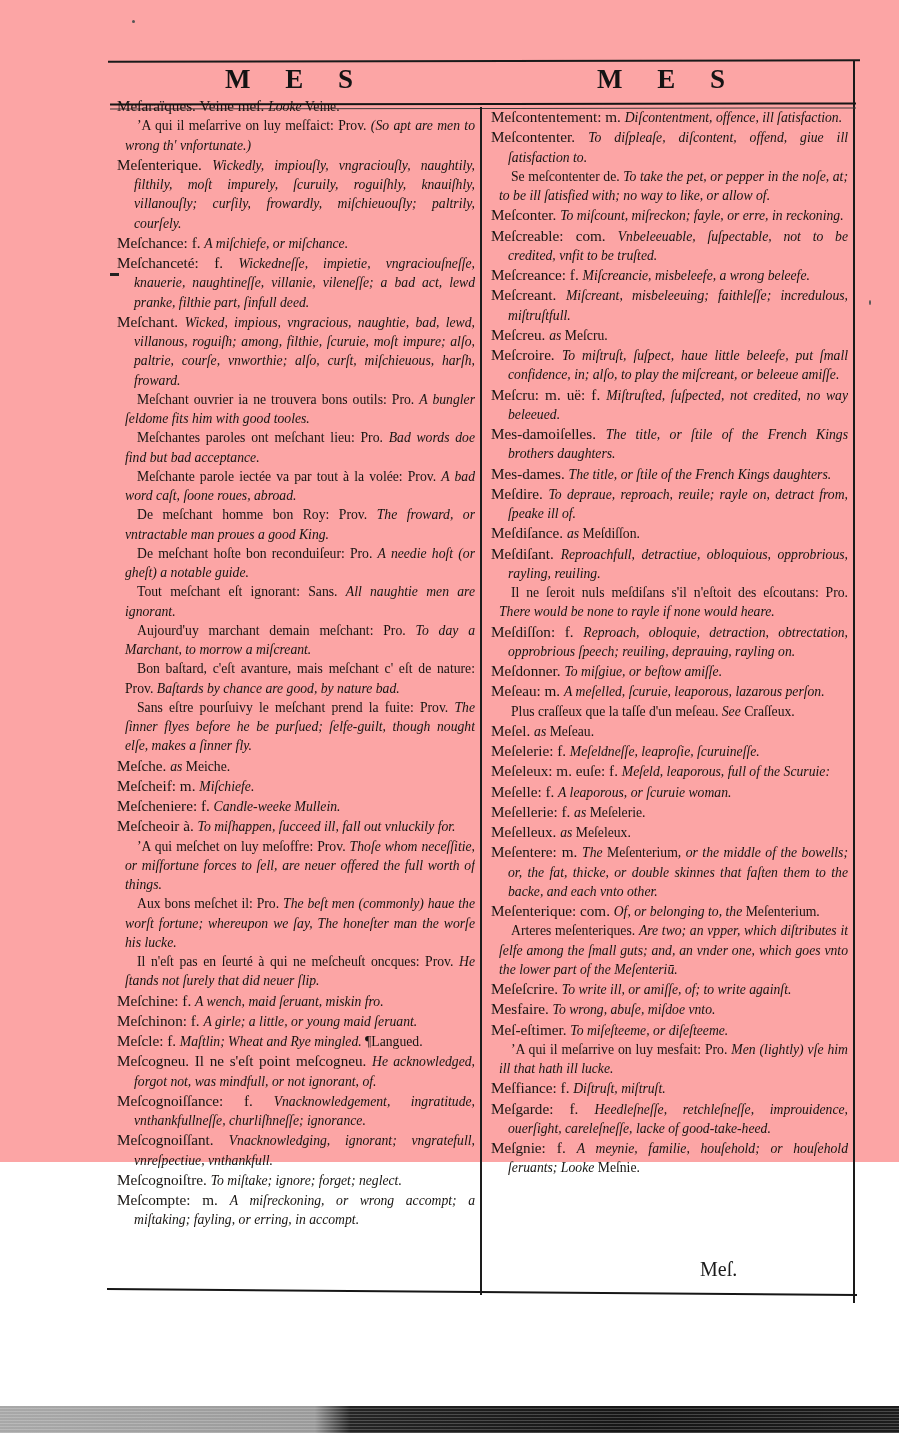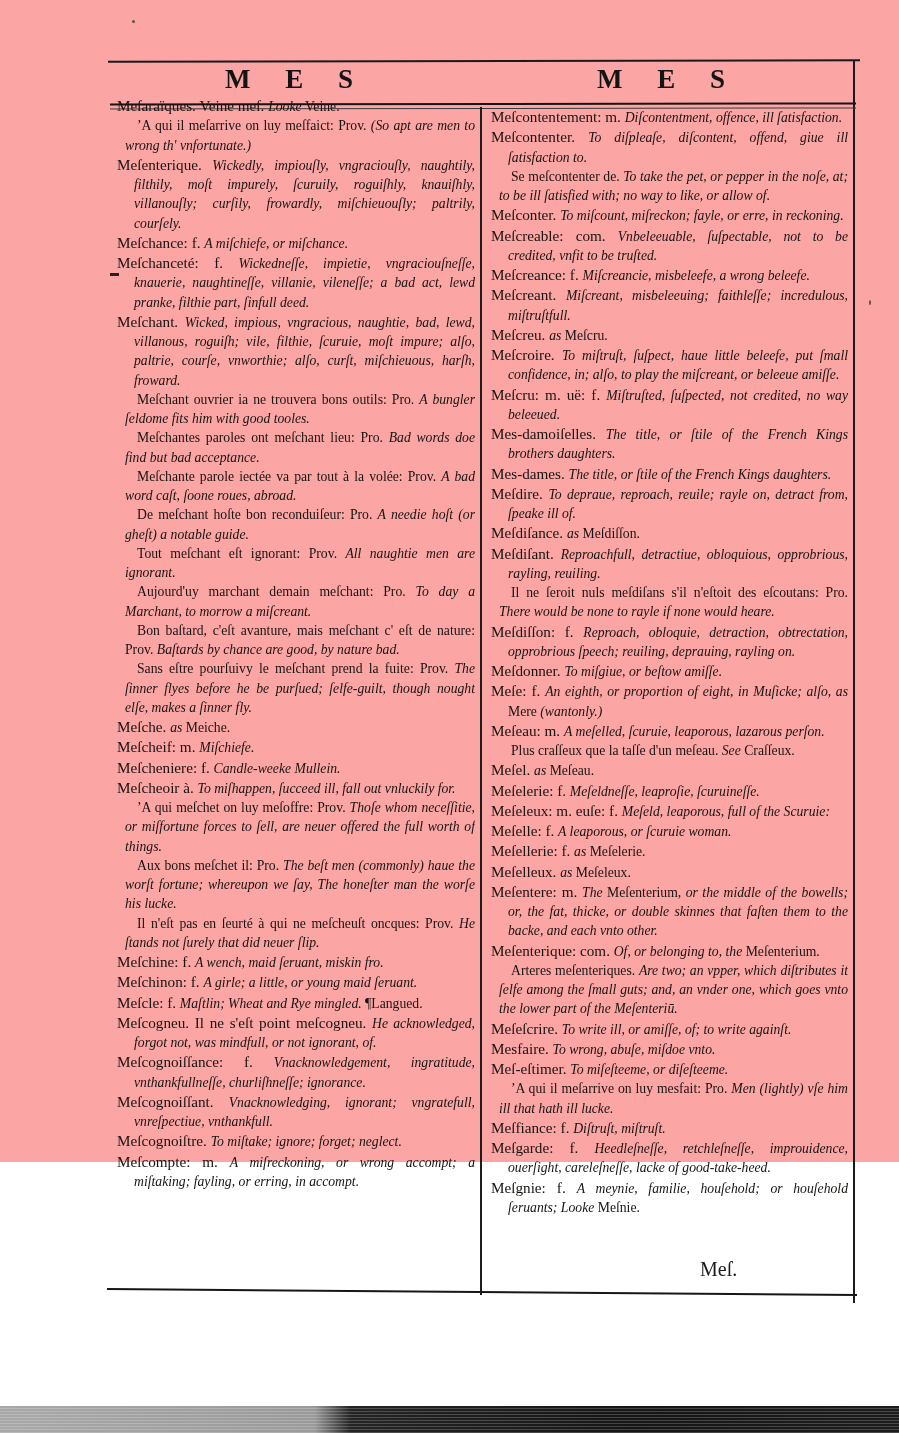--- a/index.html
+++ b/index.html
@@ -90,26 +90,27 @@
   <div class="head-rule"></div>
   <div class="col-divider"></div>
   <div class="margin-mark"></div>
 
   <div class="column left">
       <p class="entry head"><span class="ro">Meſaraïques. Veine meſ. </span><span class="it">Looke </span><span class="ro">Veine.</span></p>
       <p class="entry sub"><span class="ro">ʼA qui il meſarrive on luy meſfaict: Prov. </span><span class="it">(So apt are men to wrong th' vnfortunate.)</span></p>
       <p class="entry head"><span class="ro">Meſenterique. </span><span class="it">Wickedly, impiouſly, vngraciouſly, naughtily, filthily, moſt impurely, ſcuruily, roguiſhly, knauiſhly, villanouſly; curſily, frowardly, miſchieuouſly; paltrily, courſely.</span></p>
       <p class="entry head"><span class="ro">Meſchance: f. </span><span class="it">A miſchiefe, or miſchance.</span></p>
       <p class="entry head"><span class="ro">Meſchanceté: f. </span><span class="it">Wickedneſſe, impietie, vngraciouſneſſe, knauerie, naughtineſſe, villanie, vileneſſe; a bad act, lewd pranke, filthie part, ſinfull deed.</span></p>
-      <p class="entry head"><span class="ro">Meſchant. </span><span class="it">Wicked, impious, vngracious, naughtie, bad, lewd, villanous, roguiſh; vile, filthie, ſcuruie, moſt impure; alſo, paltrie, courſe, vnworthie; alſo, curſt, miſchieuous, harſh, froward.</span></p>
+      <p class="entry head"><span class="ro">Meſchant. </span><span class="it">Wicked, impious, vngracious, naughtie, bad, lewd, villanous, roguiſh; among, filthie, ſcuruie, moſt impure; alſo, paltrie, courſe, vnworthie; alſo, curſt, miſchieuous, harſh, froward.</span></p>
       <p class="entry sub"><span class="ro">Meſchant ouvrier ia ne trouvera bons outils: Pro. </span><span class="it">A bungler ſeldome fits him with good tooles.</span></p>
       <p class="entry sub"><span class="ro">Meſchantes paroles ont meſchant lieu: Pro. </span><span class="it">Bad words doe find but bad acceptance.</span></p>
       <p class="entry sub"><span class="ro">Meſchante parole iectée va par tout à la volée: Prov. </span><span class="it">A bad word caſt, ſoone roues, abroad.</span></p>
+      <p class="entry sub"><span class="ro">De meſchant homme bon Roy: Prov. </span><span class="it">The froward, or vntractable man proues a good King.</span></p>
       <p class="entry sub"><span class="ro">De meſchant hoſte bon reconduiſeur: Pro. </span><span class="it">A needie hoſt (or gheſt) a notable guide.</span></p>
-      <p class="entry sub"><span class="ro">Tout meſchant eſt ignorant: Prov. </span><span class="it">All naughtie men are ignorant.</span></p>
+      <p class="entry sub"><span class="ro">Tout meſchant eſt ignorant: Sans. </span><span class="it">All naughtie men are ignorant.</span></p>
       <p class="entry sub"><span class="ro">Aujourd'uy marchant demain meſchant: Pro. </span><span class="it">To day a Marchant, to morrow a miſcreant.</span></p>
       <p class="entry sub"><span class="ro">Bon baſtard, c'eſt avanture, mais meſchant c' eſt de nature: Prov. </span><span class="it">Baſtards by chance are good, by nature bad.</span></p>
       <p class="entry sub"><span class="ro">Sans eſtre pourſuivy le meſchant prend la fuite: Prov. </span><span class="it">The ſinner flyes before he be purſued; ſelfe-guilt, though nought elſe, makes a ſinner fly.</span></p>
       <p class="entry head"><span class="ro">Meſche. </span><span class="it">as </span><span class="ro">Meiche.</span></p>
       <p class="entry head"><span class="ro">Meſcheif: m. </span><span class="it">Miſchiefe.</span></p>
       <p class="entry head"><span class="ro">Meſcheniere: f. </span><span class="it">Candle-weeke Mullein.</span></p>
       <p class="entry head"><span class="ro">Meſcheoir à. </span><span class="it">To miſhappen, ſucceed ill, fall out vnluckily for.</span></p>
       <p class="entry sub"><span class="ro">ʼA qui meſchet on luy meſoffre: Prov. </span><span class="it">Thoſe whom neceſſitie, or miſfortune forces to ſell, are neuer offered the full worth of things.</span></p>
       <p class="entry sub"><span class="ro">Aux bons meſchet il: Pro. </span><span class="it">The beſt men (commonly) haue the worſt fortune; whereupon we ſay, The honeſter man the worſe his lucke.</span></p>
       <p class="entry sub"><span class="ro">Il n'eſt pas en ſeurté à qui ne meſcheuſt oncques: Prov. </span><span class="it">He ſtands not ſurely that did neuer ſlip.</span></p>
@@ -135,21 +136,20 @@
       <p class="entry head"><span class="ro">Meſcroire. </span><span class="it">To miſtruſt, ſuſpect, haue little beleefe, put ſmall confidence, in; alſo, to play the miſcreant, or beleeue amiſſe.</span></p>
       <p class="entry head"><span class="ro">Meſcru: m. uë: f. </span><span class="it">Miſtruſted, ſuſpected, not credited, no way beleeued.</span></p>
       <p class="entry head"><span class="ro">Mes-damoiſelles. </span><span class="it">The title, or ſtile of the French Kings brothers daughters.</span></p>
       <p class="entry head"><span class="ro">Mes-dames. </span><span class="it">The title, or ſtile of the French Kings daughters.</span></p>
       <p class="entry head"><span class="ro">Meſdire. </span><span class="it">To depraue, reproach, reuile; rayle on, detract from, ſpeake ill of.</span></p>
       <p class="entry head"><span class="ro">Meſdiſance. </span><span class="it">as </span><span class="ro">Meſdiſſon.</span></p>
       <p class="entry head"><span class="ro">Meſdiſant. </span><span class="it">Reproachfull, detractiue, obloquious, opprobrious, rayling, reuiling.</span></p>
       <p class="entry sub"><span class="ro">Il ne ſeroit nuls meſdiſans s'il n'eſtoit des eſcoutans: Pro. </span><span class="it">There would be none to rayle if none would heare.</span></p>
       <p class="entry head"><span class="ro">Meſdiſſon: f. </span><span class="it">Reproach, obloquie, detraction, obtrectation, opprobrious ſpeech; reuiling, deprauing, rayling on.</span></p>
       <p class="entry head"><span class="ro">Meſdonner. </span><span class="it">To miſgiue, or beſtow amiſſe.</span></p>
-      <p class="entry head"><span class="ro">Meſe: f. </span><span class="it">An eighth, or proportion of eight, in Muſicke; alſo, as </span><span class="ro">Mere </span><span class="it">(wantonly.)</span></p>
       <p class="entry head"><span class="ro">Meſeau: m. </span><span class="it">A meſelled, ſcuruie, leaporous, lazarous perſon.</span></p>
       <p class="entry sub"><span class="ro">Plus craſſeux que la taſſe d'un meſeau. </span><span class="it">See </span><span class="ro">Craſſeux.</span></p>
       <p class="entry head"><span class="ro">Meſel. </span><span class="it">as </span><span class="ro">Meſeau.</span></p>
       <p class="entry head"><span class="ro">Meſelerie: f. </span><span class="it">Meſeldneſſe, leaproſie, ſcuruineſſe.</span></p>
       <p class="entry head"><span class="ro">Meſeleux: m. euſe: f. </span><span class="it">Meſeld, leaporous, full of the Scuruie:</span></p>
       <p class="entry head"><span class="ro">Meſelle: f. </span><span class="it">A leaporous, or ſcuruie woman.</span></p>
       <p class="entry head"><span class="ro">Meſellerie: f. </span><span class="it">as </span><span class="ro">Meſelerie.</span></p>
       <p class="entry head"><span class="ro">Meſelleux. </span><span class="it">as </span><span class="ro">Meſeleux.</span></p>
       <p class="entry head"><span class="ro">Meſentere: m. </span><span class="it">The </span><span class="ro">Meſenterium</span><span class="it">, or the middle of the bowells; or, the fat, thicke, or double skinnes that faſten them to the backe, and each vnto other.</span></p>
       <p class="entry head"><span class="ro">Meſenterique: com. </span><span class="it">Of, or belonging to, the </span><span class="ro">Meſenterium.</span></p>

